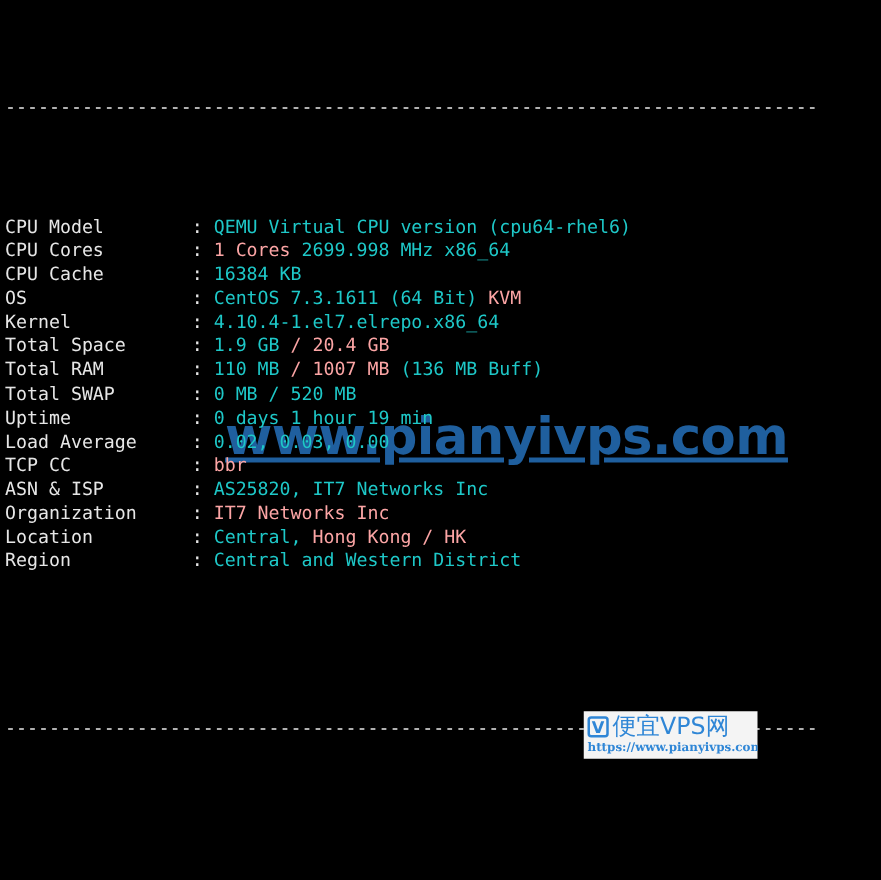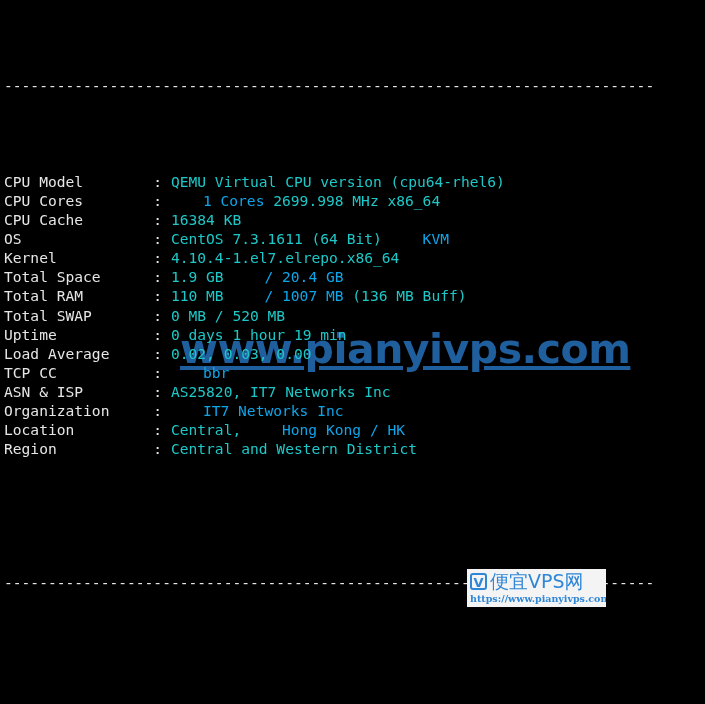--- a/index.html
+++ b/index.html
@@ -23,21 +23,21 @@
     position: relative;
     z-index: 3;
     padding: 0 4px;
     white-space: pre;
   }
   .row { white-space: pre; height: 19.1px; }
 
   
   .c-white  { color: #e6e6e6; text-align: center; }
   .c-cyan   { color: #1ec8c8; }
-  .c-yellow { color: #0ea5e9; margin-left: 32px; }
+  .c-yellow { color: #fca5a5; }
   .c-sep    { color: #e6e6e6; }
 
   .sep { white-space: pre; height: 19.1px; overflow: hidden; }
   .blank { height: 19.1px; }
 
   
   #watermark-text {
     position: absolute;
     left: 180px;
     top: 329px;

